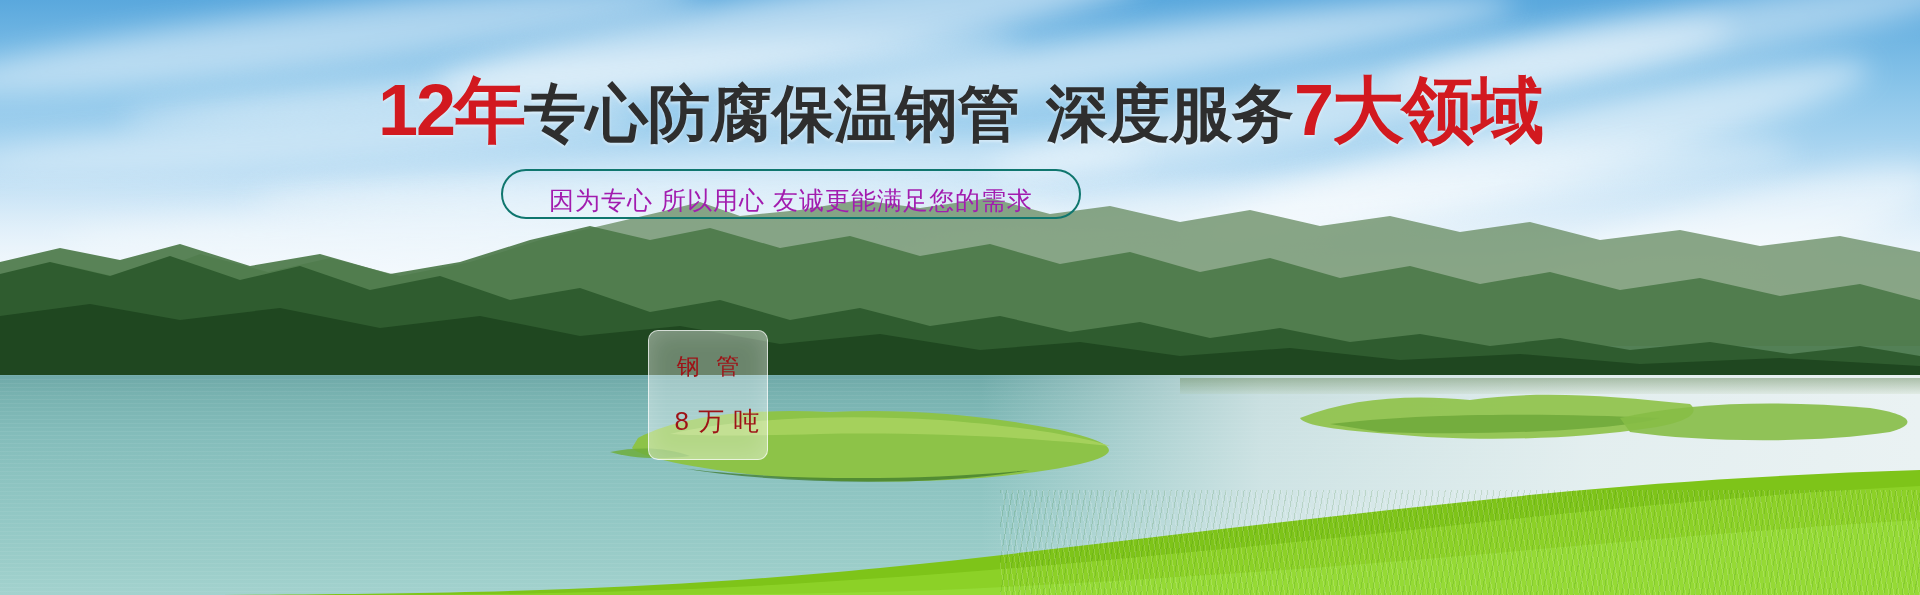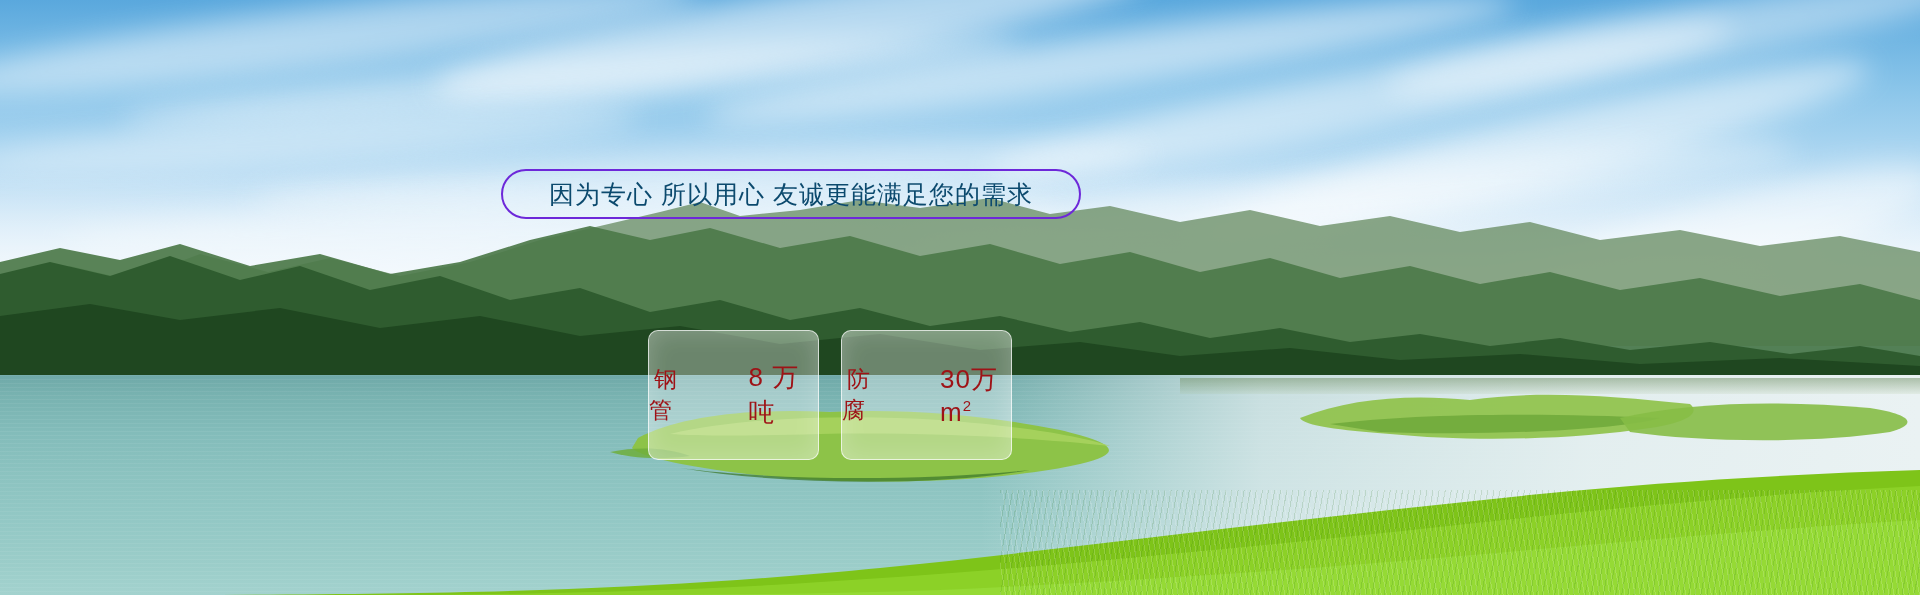--- a/index.html
+++ b/index.html
@@ -130,43 +130,43 @@
     font-weight:bold;
     letter-spacing:-2px;
   }
   .hl-dark{color:#2e2e2e;}
   .hl-gap{display:inline-block;width:26px;}
 
   
   .pill{
     position:absolute;left:501px;top:169px;
     width:580px;height:50px;
-    border:2px solid #6d28d9;
+    border:2px solid #0f766e;
     border-radius:26px;
-    display:flex;align-items:center;justify-content:center;
+    display:flex;align-items:flex-end;justify-content:center;
     font-size:25px;
-    color:#0c4a6e;
+    color:#a21caf;
     letter-spacing:1px;
     background:transparent;
     box-sizing:border-box;
   }
 
   
   .cards{
     position:absolute;left:648px;top:330px;
     display:flex;
     gap:22px;
   }
   .card{
-    width:171px;height:130px;
+    width:120px;height:130px;
     border-radius:10px;
     background:rgba(255,255,255,.34);
     border:1px solid rgba(255,255,255,.72);
     box-shadow:inset 0 0 24px rgba(255,255,255,.22);
-    display:flex;flex-direction:row;
+    display:flex;flex-direction:column;
     align-items:center;justify-content:center;
     gap:22px;
     box-sizing:border-box;
   }
   .card-title{
     font-size:23px;
     color:#9e1216;
     letter-spacing:5px;
     text-indent:5px;
     font-weight:normal;
@@ -284,37 +284,34 @@
                C660,592 500,595 360,595
                L1920,595 Z" fill="#8ed32a" opacity=".85"></path>
       <path d="M1920,520 C1780,528 1620,542 1460,556
                C1300,570 1120,582 940,590
                C800,595 660,595 540,595
                L1920,595 Z" fill="#9ade3d" opacity=".65"></path>
     </svg>
   </div>
   <div class="grass-tex"></div>
 
+  <div class="headline">
+    <span class="hl-red">12</span><span class="hl-red">年</span><span class="hl-dark">专心防腐保温钢管</span><span class="hl-gap"></span><span class="hl-dark">深度服务</span><span class="hl-red">7</span><span class="hl-red">大领域</span>
+  </div>
 
   <div class="pill">
     <span>因为专心 所以用心  友诚更能满足您的需求</span>
   </div>
 
   <div class="cards">
 
     <div class="card">
       <div class="card-title">钢 管</div>
       <div class="card-value">
         <span>8 万 吨</span>
       </div>
     </div>
 
-    <div class="card">
-      <div class="card-title">防 腐</div>
-      <div class="card-value">
-        <span>30万m</span><sup>2</sup>
-      </div>
-    </div>
 
 
   </div>
 
 </div>
 
 </body></html>

